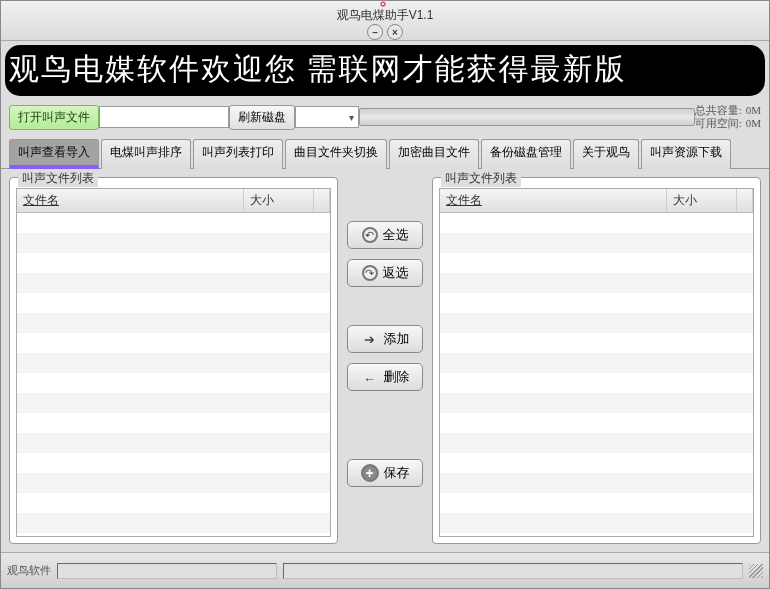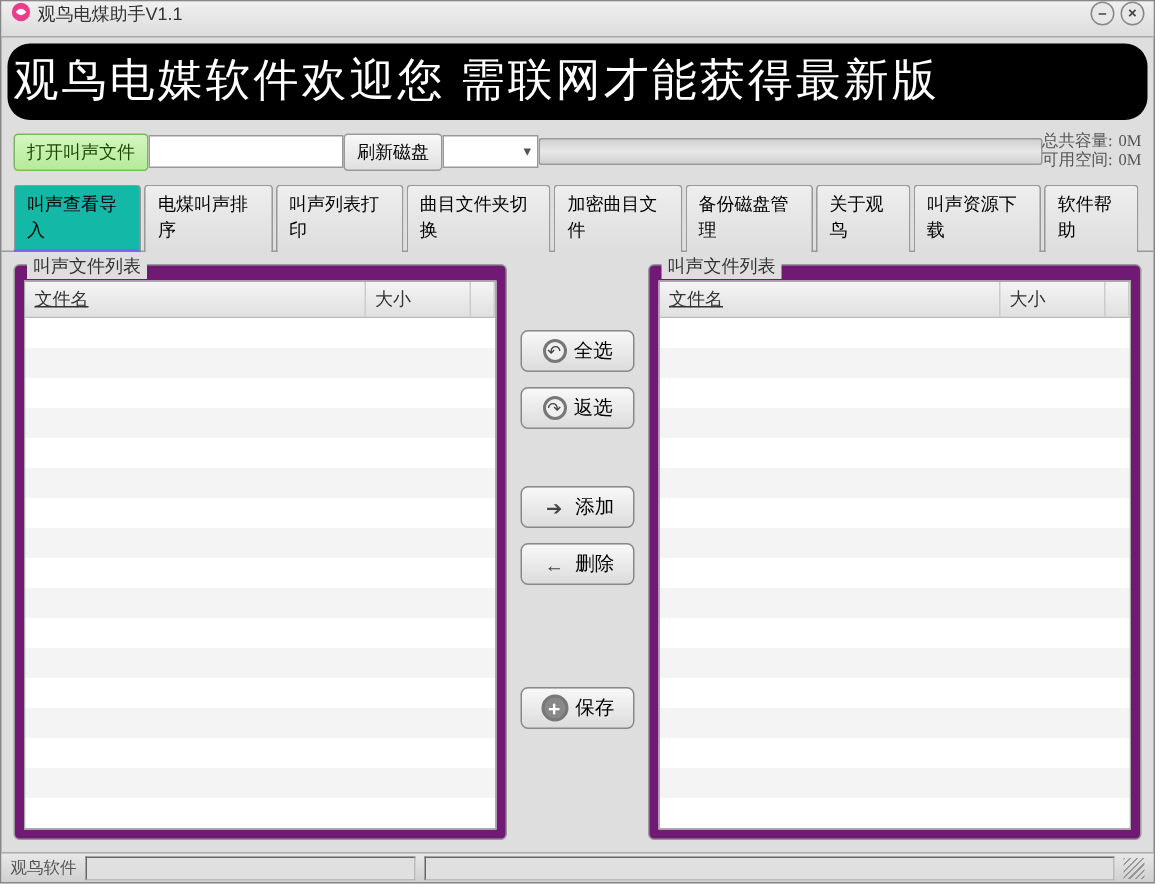--- a/index.html
+++ b/index.html
@@ -13,25 +13,27 @@
 }
 .window {
   width: 770px;
   height: 589px;
   background: #dedede;
   border: 1px solid #888;
   display: flex;
   flex-direction: column;
 }
 .titlebar {
-  height: 24px;
+  height: 40px;
   background: linear-gradient(#f0f0f0, #dcdcdc);
   display: flex;
+  align-items: center;
   padding: 0 6px;
   border-bottom: 1px solid #aaa;
+  flex-direction: column;
 }
 .titlebar .app-icon {
   width: 14px; height: 14px; margin-right: 4px;
 }
 .titlebar .title { font-size: 12px; color: #333; flex: 1; }
 .titlebar .win-btns { display: flex; gap: 4px; }
 .win-btn {
   width: 16px; height: 16px; border: 1px solid #888; border-radius: 50%;
   display: flex; align-items: center; justify-content: center;
   font-size: 10px; font-weight: bold; background: #e8e8e8; cursor: pointer;
@@ -115,38 +117,38 @@
   border: 1px solid #999;
   border-bottom: none;
   background: linear-gradient(#eee, #ddd);
   margin-right: 2px;
   border-radius: 3px 3px 0 0;
   cursor: pointer;
   position: relative;
   top: 1px;
 }
 .tab.active {
-  background: #14b8a6;
-  border-bottom: 2px solid #8b5cf6;
+  background: #a3a3a3;
+  border-bottom: 4px solid #8b5cf6;
 }
 .content {
   flex: 1;
   display: flex;
   padding: 8px;
   gap: 4px;
   min-height: 0;
 }
 .panel {
   flex: 1;
   border: 1px solid #999;
   border-radius: 4px;
   display: flex;
   flex-direction: column;
   position: relative;
-  background: #701a75;
+  background: #ffffff;
   min-height: 0;
   justify-content: flex-end;
 }
 .panel-title {
   position: absolute;
   top: -8px;
   left: 8px;
   background: #dedede;
   padding: 0 4px;
   font-size: 12px;
@@ -210,21 +212,21 @@
   width: 18px; height: 18px;
   display: inline-flex; align-items: center; justify-content: center;
   font-size: 13px; color: #444;
 }
 .icn.circle { border: 2px solid #777; border-radius: 50%; width: 16px; height: 16px; font-size: 11px; background: #f0f0f0;}
 .icn.box { border: 2px solid #555; width: 12px; height: 12px; }
 .icn.plus { border: 2px solid #777; border-radius: 50%; width: 18px; height: 18px; background: #888; color:#fff; font-weight: bold; font-size: 14px;}
 .spacer { height: 18px; }
 .spacer-lg { height: 48px; }
 .statusbar {
-  height: 20px;
+  height: 36px;
   background: linear-gradient(#e8e8e8, #d0d0d0);
   border-top: 1px solid #aaa;
   display: flex;
   align-items: center;
   padding: 3px 6px;
   gap: 6px;
 }
 .status-seg {
   border: 1px inset #bbb;
   height: 16px;
@@ -275,21 +277,20 @@
 
   <div class="tabs" id="tab-bar">
       <div class="tab active">叫声查看导入</div>
       <div class="tab">电煤叫声排序</div>
       <div class="tab">叫声列表打印</div>
       <div class="tab">曲目文件夹切换</div>
       <div class="tab">加密曲目文件</div>
       <div class="tab">备份磁盘管理</div>
       <div class="tab">关于观鸟</div>
       <div class="tab">叫声资源下载</div>
-      <div class="tab">软件帮助</div>
     </div>
 
   <div class="content">
 
     <div class="panel">
       <div class="panel-title">叫声文件列表</div>
       <div class="panel-body">
         <div class="list-header">
           <div class="col col-name">文件名</div>
           <div class="col col-size">大小</div>

